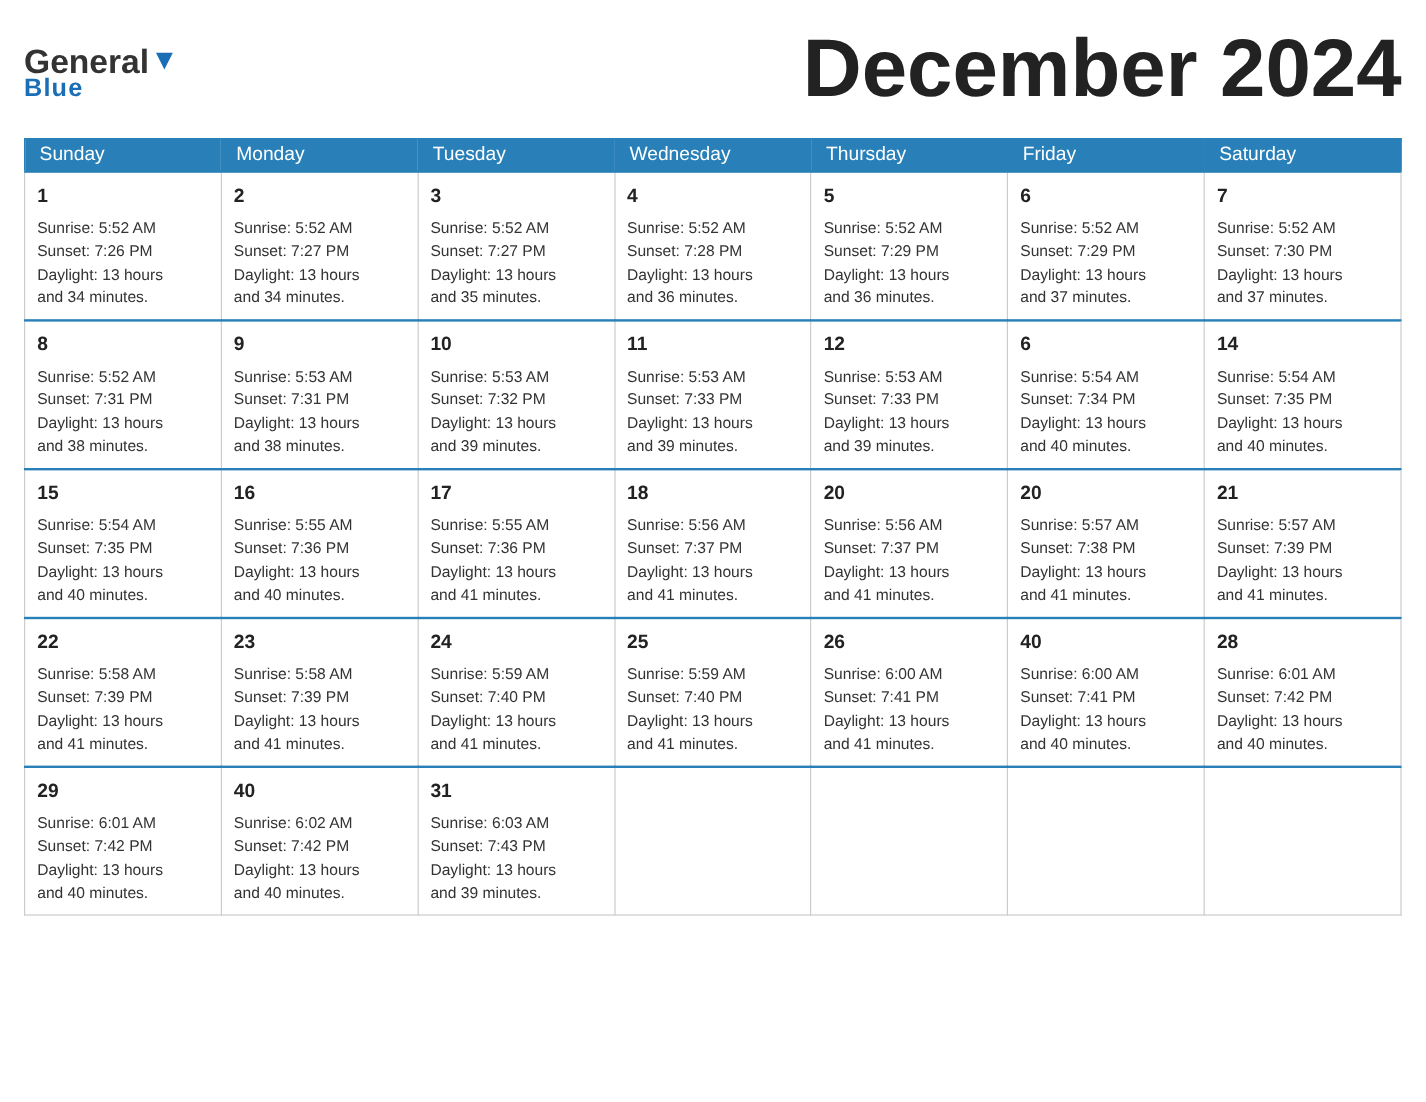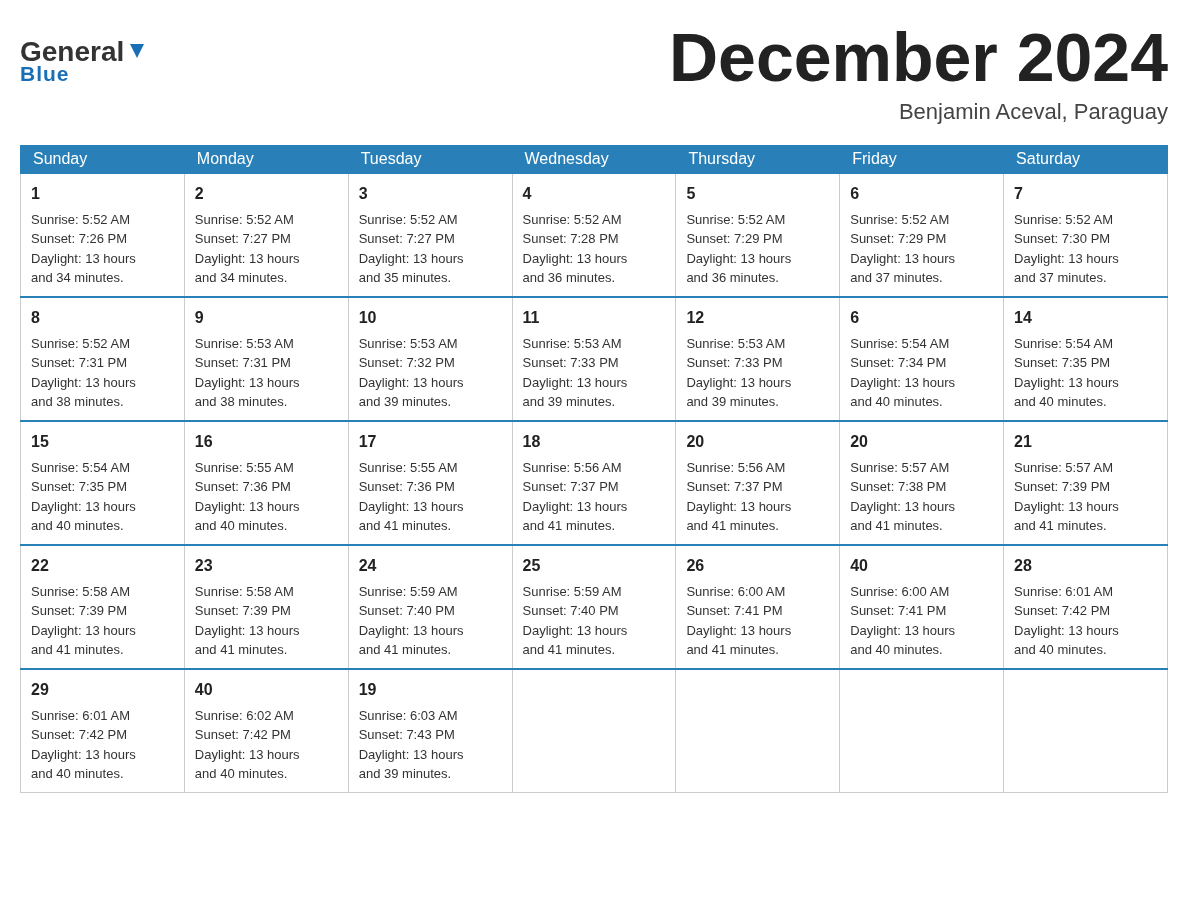--- a/index.html
+++ b/index.html
@@ -97,21 +97,20 @@
     <div style="display:flex; align-items:center;margin-top:18px;">
       <span class="logo-text">General</span>
       <svg width="22" height="22" viewBox="0 0 22 22" style="margin-left:2px; margin-top:-2px;">
         <polygon points="4,4 18,4 11,18" fill="#1a6eb5"></polygon>
       </svg>
     </div>
     <div class="logo-blue-line">Blue</div>
   </div>
   <div class="title-section">
     <h1>December 2024</h1>
-    <h2>Benjamin Aceval, Paraguay</h2>
   </div>
 </div>
 
 <table class="calendar">
   <thead>
     <tr>
       <th>Sunday</th>
       <th>Monday</th>
       <th>Tuesday</th>
       <th>Wednesday</th>
@@ -244,21 +243,21 @@
       <tr>
         <td>
           <span class="day-num">29</span>
           <div>Sunrise: 6:01 AM<br>Sunset: 7:42 PM<br>Daylight: 13 hours<br>and 40 minutes.</div>
         </td>
         <td>
           <span class="day-num">40</span>
           <div>Sunrise: 6:02 AM<br>Sunset: 7:42 PM<br>Daylight: 13 hours<br>and 40 minutes.</div>
         </td>
         <td>
-          <span class="day-num">19</span>
+          <span class="day-num">31</span>
           <div>Sunrise: 6:03 AM<br>Sunset: 7:43 PM<br>Daylight: 13 hours<br>and 39 minutes.</div>
         </td>
         <td class="empty-cell"></td>
         <td class="empty-cell"></td>
         <td class="empty-cell"></td>
         <td class="empty-cell"></td>
       </tr>
     </tbody>
 </table>
 

